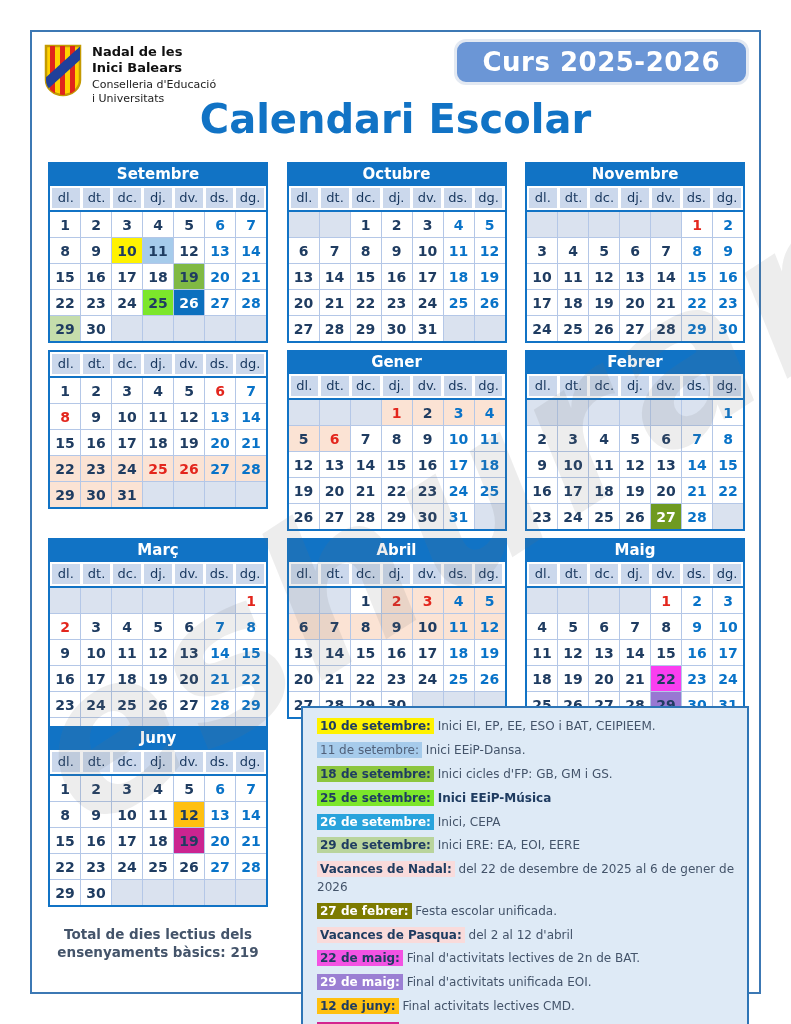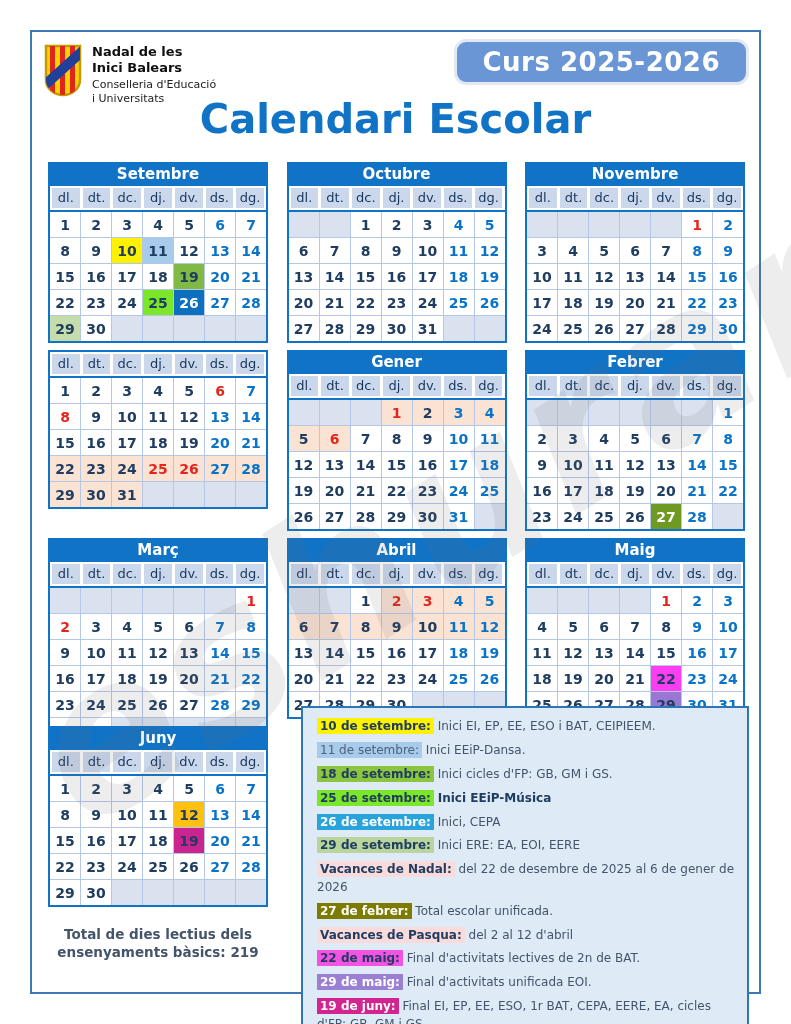--- a/index.html
+++ b/index.html
@@ -582,22 +582,23 @@
     </div>
     <div class="legend">
       <div>
           <div class="legend-item"><span class="chip" style="background: rgb(255, 242, 0); color: rgb(31, 60, 97);">10 de setembre:</span> <span class="desc">Inici EI, EP, EE, ESO i BAT, CEIPIEEM.</span></div>
           <div class="legend-item"><span class="chip nb" style="background: rgb(166, 203, 235); color: rgb(81, 97, 122);">11 de setembre:</span> <span class="desc">Inici EEiP-Dansa.</span></div>
           <div class="legend-item"><span class="chip" style="background: rgb(140, 198, 63); color: rgb(31, 60, 97);">18 de setembre:</span> <span class="desc">Inici cicles d'FP: GB, GM i GS.</span></div>
           <div class="legend-item"><span class="chip" style="background: rgb(124, 230, 43); color: rgb(31, 60, 97);">25 de setembre:</span> <span class="desc db">Inici EEiP-Música</span></div>
           <div class="legend-item"><span class="chip" style="background: rgb(41, 163, 220); color: rgb(255, 255, 255);">26 de setembre:</span> <span class="desc">Inici, CEPA</span></div>
           <div class="legend-item"><span class="chip" style="background: rgb(185, 212, 156); color: rgb(31, 60, 97);">29 de setembre:</span> <span class="desc">Inici ERE: EA, EOI, EERE</span></div>
           <div class="legend-item"><span class="chip" style="background: rgb(249, 219, 219); color: rgb(31, 60, 97);">Vacances de Nadal:</span> <span class="desc">del 22 de desembre de 2025 al 6 de gener de 2026</span></div>
-          <div class="legend-item"><span class="chip" style="background: rgb(125, 123, 0); color: rgb(255, 255, 255);">27 de febrer:</span> <span class="desc">Total escolar unificada.</span></div>
+          <div class="legend-item"><span class="chip" style="background: rgb(125, 123, 0); color: rgb(255, 255, 255);">27 de febrer:</span> <span class="desc">Festa escolar unificada.</span></div>
           <div class="legend-item"><span class="chip" style="background: rgb(249, 219, 219); color: rgb(31, 60, 97);">Vacances de Pasqua:</span> <span class="desc">del 2 al 12 d'abril</span></div>
           <div class="legend-item"><span class="chip" style="background: rgb(243, 83, 227); color: rgb(31, 60, 97);">22 de maig:</span> <span class="desc">Final d'activitats lectives de 2n de BAT.</span></div>
           <div class="legend-item"><span class="chip" style="background: rgb(155, 127, 211); color: rgb(255, 255, 255);">29 de maig:</span> <span class="desc">Final d'activitats unificada EOI.</span></div>
+          <div class="legend-item"><span class="chip" style="background: rgb(255, 192, 16); color: rgb(31, 60, 97);">12 de juny:</span> <span class="desc">Final activitats lectives CMD.</span></div>
           <div class="legend-item"><span class="chip" style="background: rgb(211, 37, 143); color: rgb(255, 255, 255);">19 de juny:</span> <span class="desc">Final EI, EP,  EE, ESO, 1r BAT, CEPA, EERE, EA, cicles d'FP: GB, GM i GS.</span></div>
         </div>
     </div>
   </div>
 
 </div>
 
 </body></html>

